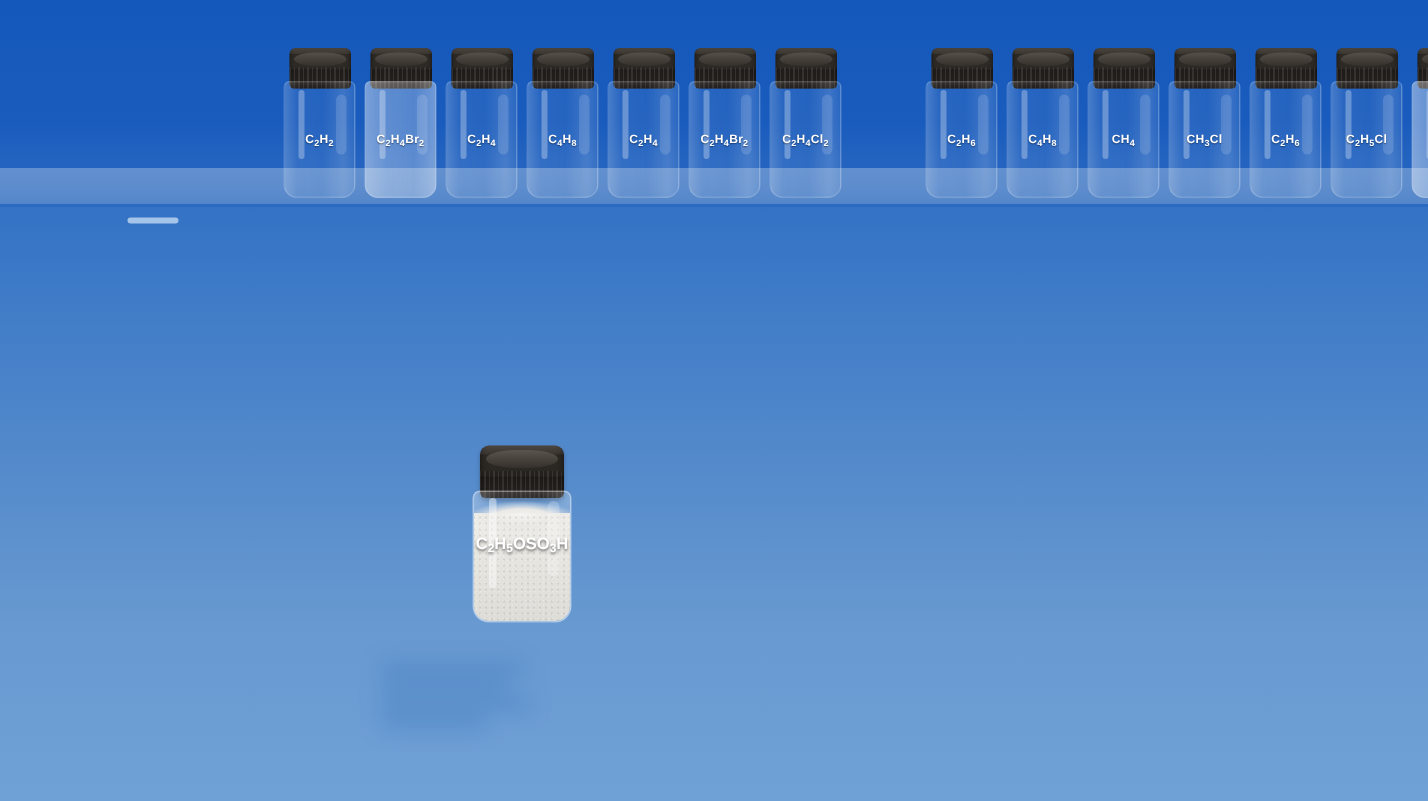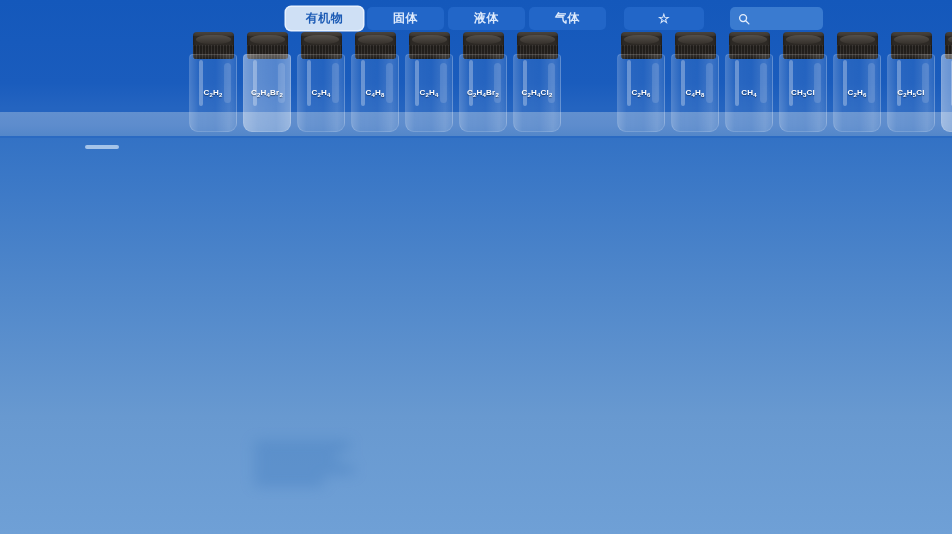--- a/index.html
+++ b/index.html
@@ -455,43 +455,33 @@
         <div class="glass"></div>
         <div class="formula">C<sub>2</sub>H<sub>5</sub>Cl</div>
       </div>
       <div class="bottle filled">
         <div class="cap"></div>
         <div class="glass"></div>
         <div class="formula">CH</div>
       </div>
     </div>
 
-  <div class="toolbar">
-    <div class="tabs" id="tabs">
-        <div class="tab active">有机物</div>
-        <div class="tab">固体</div>
-        <div class="tab">液体</div>
-        <div class="tab">气体</div>
-      </div>
-
-    <div class="tab tab-star" style="position:absolute;left:610px;top:7px;">
-      <span>☆</span>
+
+  <div class="handle-bar"></div>
+
+  <div class="center-bottle">
+    <div class="cap-lg"></div>
+    <div class="glass-lg">
+      <div class="powder-top"></div>
+      <div class="powder"></div>
+      <div class="hl1"></div>
+      <div class="hl2"></div>
     </div>
-
-    <div class="search-box">
-      <svg class="search-icon" viewBox="0 0 16 16" fill="none" stroke="#e4eefc" stroke-width="1.8">
-        <circle cx="6.8" cy="6.8" r="4.6"></circle>
-        <line x1="10.3" y1="10.3" x2="14.5" y2="14.5" stroke-linecap="round"></line>
-      </svg>
-      <span class="search-input-text"></span>
-    </div>
+    <div class="center-formula" id="center-formula">C<sub>2</sub>H<sub>5</sub>OSO<sub>3</sub>H</div>
   </div>
-
-  <div class="handle-bar"></div>
-
 
   <div class="info-panel">
     <div class="line w1"></div>
     <div class="line w2"></div>
     <div class="line w3"></div>
     <div class="line w4"></div>
   </div>
 
 </div>
 

